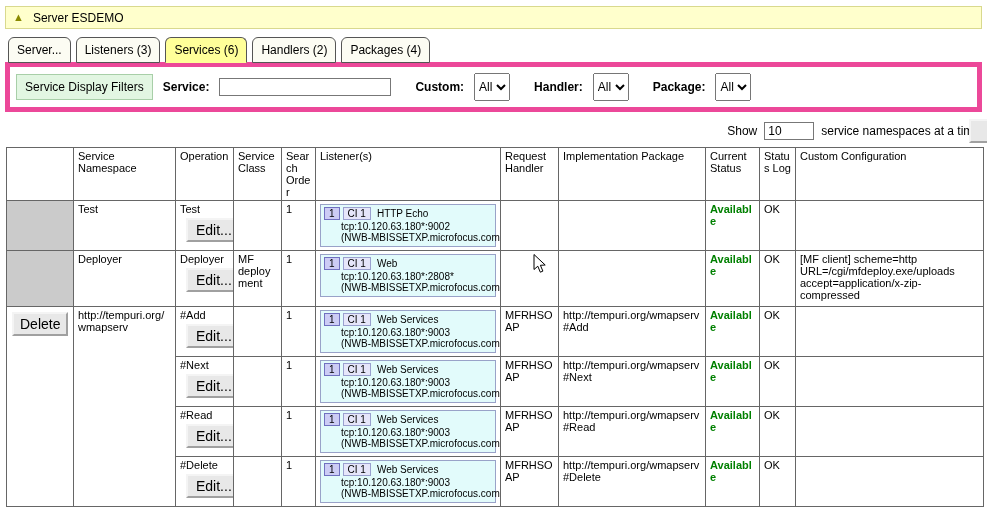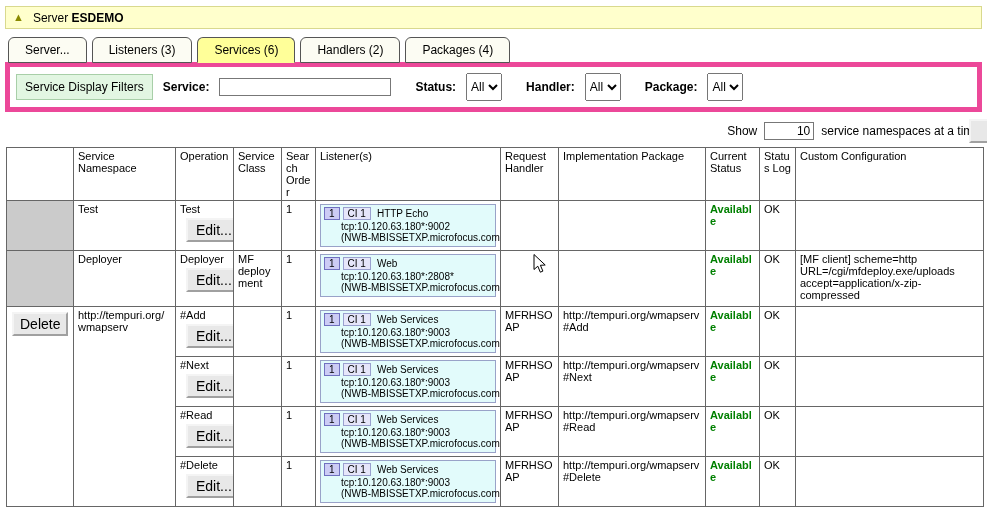--- a/index.html
+++ b/index.html
@@ -9,39 +9,39 @@
     background:#ffffff; font-family:"Liberation Sans", sans-serif; color:#000;
   }
   .page { padding:6px 5px 0 5px; }
 
   
   .titlebar {
     background:#ffffcc; border:1px solid #d9d98e; height:23px;
     display:flex; align-items:center; gap:9px; padding:0 7px; font-size:12px;
   }
   .tri { color:#8a8a00; font-size:11px; line-height:1; cursor:default; }
-  .server-name { font-weight:bold; }
+  .server-name { font-weight:normal; }
 
   
   .tabs { display:flex; gap:5px; margin:8px 0 0 3px; position:relative; z-index:2; margin-bottom:-1px; }
   .tab {
     border:1px solid #555; border-radius:6px 6px 0 0; background:#fcfcf3;
-    padding:5px 16px; font-size:12px; cursor:default; border-bottom:1px solid #555;
+    padding:5px 8px; font-size:12px; cursor:default; border-bottom:1px solid #555;
   }
   .tab.active { background:#ffff99; border-bottom:1px solid #ffff99; }
 
   
   .filter-panel {
     border:5px solid #ec4899; padding:6px 6px; display:flex; align-items:center;
     gap:10px; font-size:12px; position:relative; z-index:1; background:#fff;
   }
   .filter-title { background:#e2f6e2; border:1px solid #a8cfa8; padding:5px 8px; font-size:12px; white-space:nowrap; }
   .flabel { font-weight:bold; white-space:nowrap; }
   .gap-lg { margin-left:14px; }
-  input.text { border:1px solid #777; height:18px; font-size:12px; padding:1px 3px; background:#fff;text-align:right; }
+  input.text { border:1px solid #777; height:18px; font-size:12px; padding:1px 3px; background:#fff; }
   .service-input { width:172px; }
   select { font-size:12px; height:28px; }
 
   
   .status-row { display:flex; align-items:center; margin:10px 2px 7px 2px; font-size:12px; position:relative; }
   .status-row .spacer { flex:1; }
   .show-input { width:50px; margin:0 7px; }
   .cut-btn { position:absolute; right:-9px; top:-3px; width:20px; height:24px; background:#e8e8e8; border:2px outset #f4f4f4; }
 
   
@@ -95,21 +95,21 @@
     <div class="tab active">Services (6)</div>
     <div class="tab">Handlers (2)</div>
     <div class="tab">Packages (4)</div>
   </div>
 
   
   <div class="filter-panel">
     <span class="filter-title">Service Display Filters</span>
     <span class="flabel">Service:</span>
     <input class="text service-input" type="text" value="" style="">
-    <span class="flabel gap-lg">Status:</span>
+    <span class="flabel gap-lg">Custom:</span>
     <select>
       <option>All</option>
     </select>
     <span class="flabel gap-lg">Handler:</span>
     <select>
       <option>All</option>
     </select>
     <span class="flabel gap-lg">Package:</span>
     <select>
       <option>All</option>

